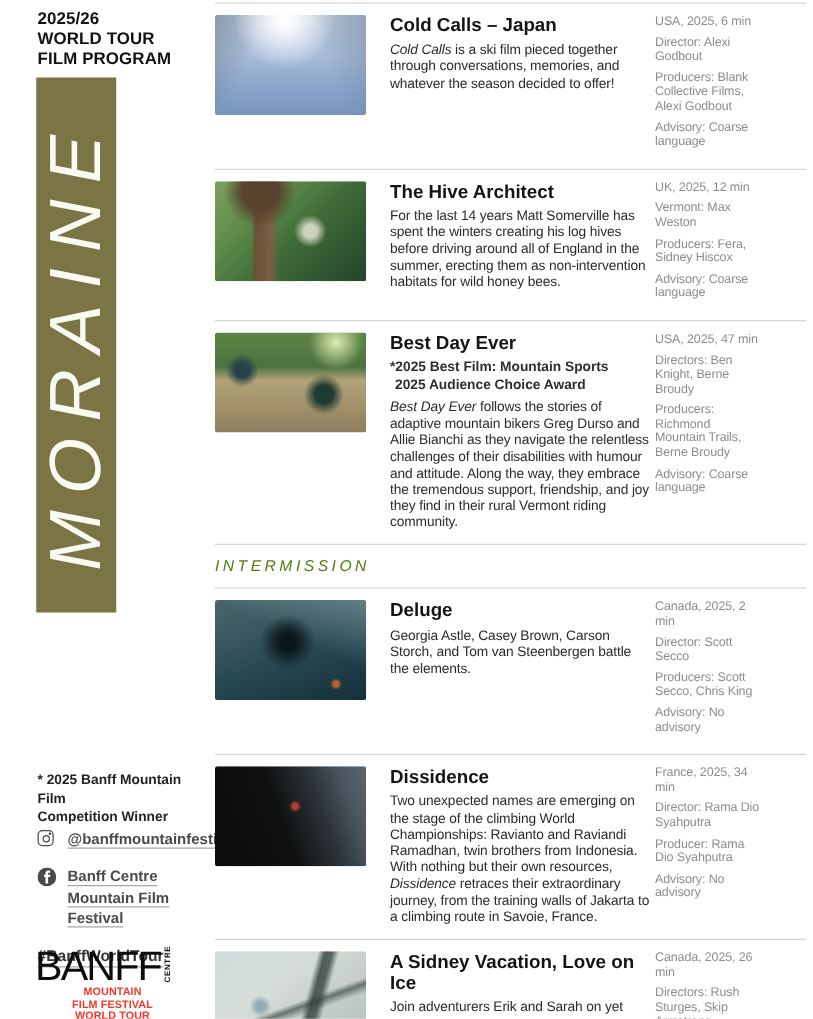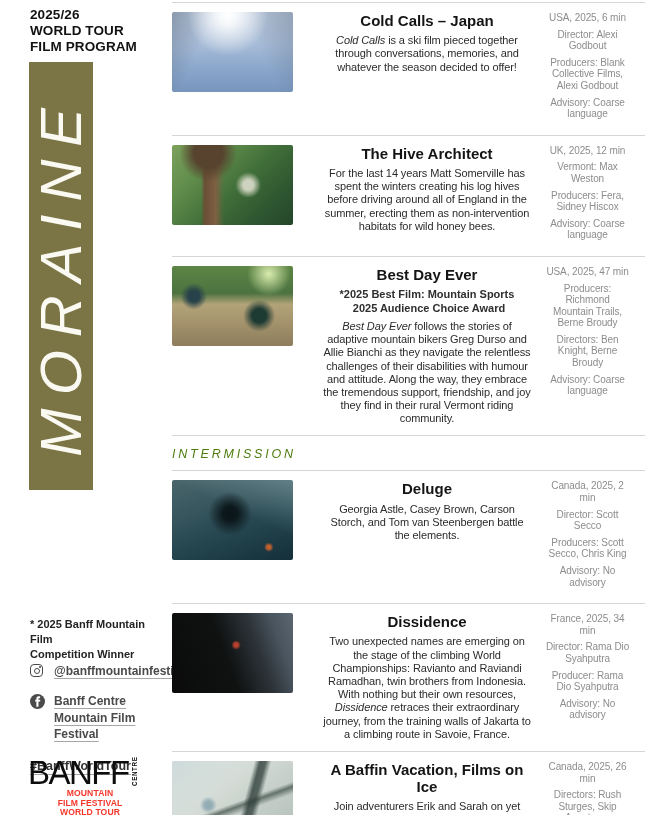--- a/index.html
+++ b/index.html
@@ -73,21 +73,21 @@
     margin-top:1px;width:120px;margin-left:2px;text-align:center;
     font-size:8.6px;line-height:1.08;font-weight:800;color:#f5372b;
     letter-spacing:.1px;
   }
 
   
   .film-list{position:absolute;left:172px;right:5px;top:2px;}
   .row{border-top:1px solid #d6d6d6;}
   .row.film{
     display:grid;grid-template-columns:121px 218px 100px;
-    column-gap:10px;padding:9px 0 10px 0;text-align:center;
+    column-gap:0;padding:9px 0 10px 0;
   }
   .row.film .info{margin-left:19px;width:218px;box-sizing:border-box;padding-right:8px;}
   .row.film .meta{margin-left:13px;}
   .thumb{width:121px;height:80px;border-radius:2px;}
   .film-title{
     margin:0 0 5px 0;font-size:15px;line-height:1.15;font-weight:700;color:#141414;
   }
   .awards{margin:0 0 5px 0;}
   .award-line{font-size:11px;line-height:1.22;font-weight:700;color:#2e2e2e;}
   .award-line + .award-line{padding-left:4px;}
@@ -214,22 +214,22 @@
       <div class="info">
         <h2 class="film-title">Best Day Ever</h2>
         <div class="awards">
           <div class="award-line">*2025 Best Film: Mountain Sports</div>
           <div class="award-line">2025 Audience Choice Award</div>
         </div>
         <p class="desc"><em>Best Day Ever</em><span> follows the stories of adaptive mountain bikers Greg Durso and Allie Bianchi as they navigate the relentless challenges of their disabilities with humour and attitude. Along the way, they embrace the tremendous support, friendship, and joy they find in their rural Vermont riding community.</span></p>
       </div>
       <div class="meta">
         <div class="meta-line">USA, 2025, 47 min</div>
+        <div class="meta-line">Directors: Ben Knight, Berne Broudy</div>
         <div class="meta-line">Producers: Richmond Mountain Trails, Berne Broudy</div>
-        <div class="meta-line">Directors: Ben Knight, Berne Broudy</div>
         <div class="meta-line">Advisory: Coarse language</div>
       </div>
     </article>
     <div class="row intermission"><span class="intermission-label">INTERMISSION</span></div>
     <article class="row film">
       <div class="thumb thumb-deluge"></div>
       <div class="info">
         <h2 class="film-title">Deluge</h2>
         <p class="desc"><span>Georgia Astle, Casey Brown, Carson Storch, and Tom van Steenbergen battle the elements.</span></p>
       </div>
@@ -249,21 +249,21 @@
       <div class="meta">
         <div class="meta-line">France, 2025, 34 min</div>
         <div class="meta-line">Director: Rama Dio Syahputra</div>
         <div class="meta-line">Producer: Rama Dio Syahputra</div>
         <div class="meta-line">Advisory: No advisory</div>
       </div>
     </article>
     <article class="row film">
       <div class="thumb thumb-baffin-vacation"></div>
       <div class="info">
-        <h2 class="film-title">A Baffin Vacation, Films on Ice</h2>
+        <h2 class="film-title">A Sidney Vacation, Love on Ice</h2>
         <p class="desc"><span>Join adventurers Erik and Sarah on yet another outrageous Baffin Vacation as they kiteski north along the remote coastline of Baffin. Over their 69-day holiday, they ski mountains, climb an epic big wall, and cross a glacier in search of new rivers to whitewater kayak.</span></p>
       </div>
       <div class="meta">
         <div class="meta-line">Canada, 2025, 26 min</div>
         <div class="meta-line">Directors: Rush Sturges, Skip Armstrong</div>
       </div>
     </article>
   </main>
 
 </body></html>

